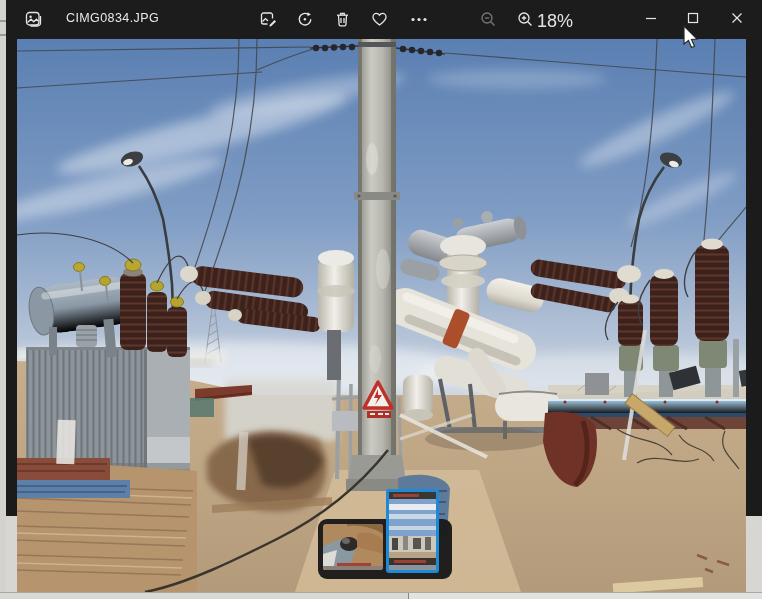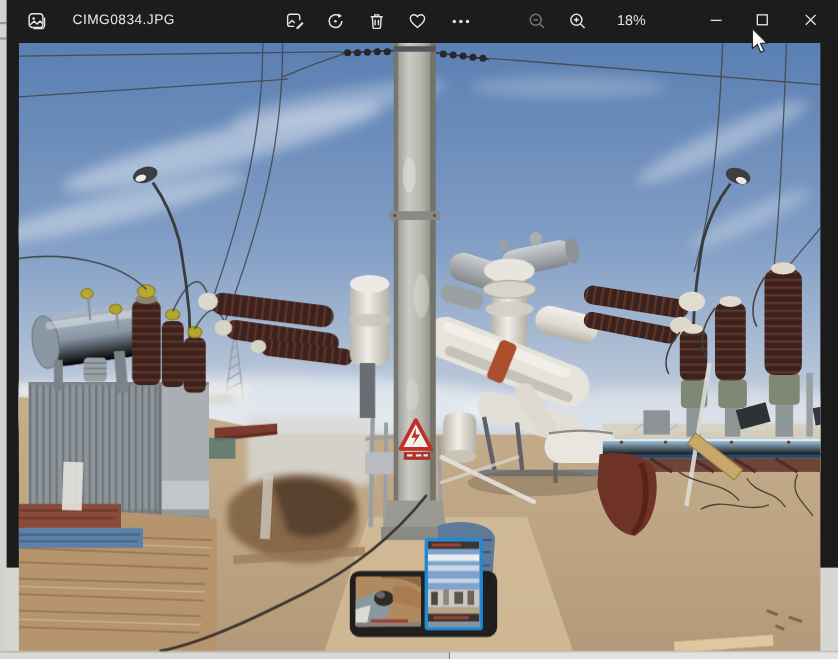--- a/index.html
+++ b/index.html
@@ -9,21 +9,21 @@
   .behind-left .mark{position:absolute;left:0;width:6px;height:2px;background:#9a9892;}
   .bottom-strip{position:absolute;left:0;top:592px;width:762px;height:7px;background:#dad8d4;border-top:1px solid #aaa8a4;}
   .bottom-strip .divider{position:absolute;left:408px;top:0;width:1px;height:7px;background:#8a8884;}
   .bottom-strip .seg{position:absolute;left:409px;top:0;width:353px;height:7px;background:#e4e2de;}
   
   .app{position:absolute;left:6px;top:0;width:756px;height:516px;background:#1b1b1b;}
   .titlebar{position:absolute;left:0;top:0;width:756px;height:39px;background:#1c1c1c;}
   .tb-ico{position:absolute;top:7px;width:26px;height:24px;display:flex;align-items:center;justify-content:center;color:#e6e6e6;}
   .tb-ico svg{display:block;}
   .filename{position:absolute;left:60px;top:11px;color:#e8e8e8;font-size:12.5px;letter-spacing:.4px;}
-  .zoomtext{position:absolute;left:531px;top:11px;color:#e2e2e2;font-size:13px;margin-left:24px;}
+  .zoomtext{position:absolute;left:531px;top:11px;color:#e2e2e2;font-size:18px;}
   .dim{opacity:.45;}
   
   .photo{position:absolute;left:11px;top:39px;width:729px;height:553px;}
   .photo svg{display:block;}
   
   .filmstrip{position:absolute;left:312px;top:519px;width:134px;height:60px;background:rgba(26,26,26,.97);border-radius:9px;}
   .thumb-prev{position:absolute;left:317px;top:524px;width:60px;height:46px;border-radius:3px;overflow:hidden;}
   .thumb-cur{position:absolute;left:380px;top:489px;width:47px;height:78px;border:3px solid #1e8ad6;border-radius:3px;overflow:hidden;background:#7fa3cc;}
   .thumb-prev svg,.thumb-cur svg{display:block;}
   

